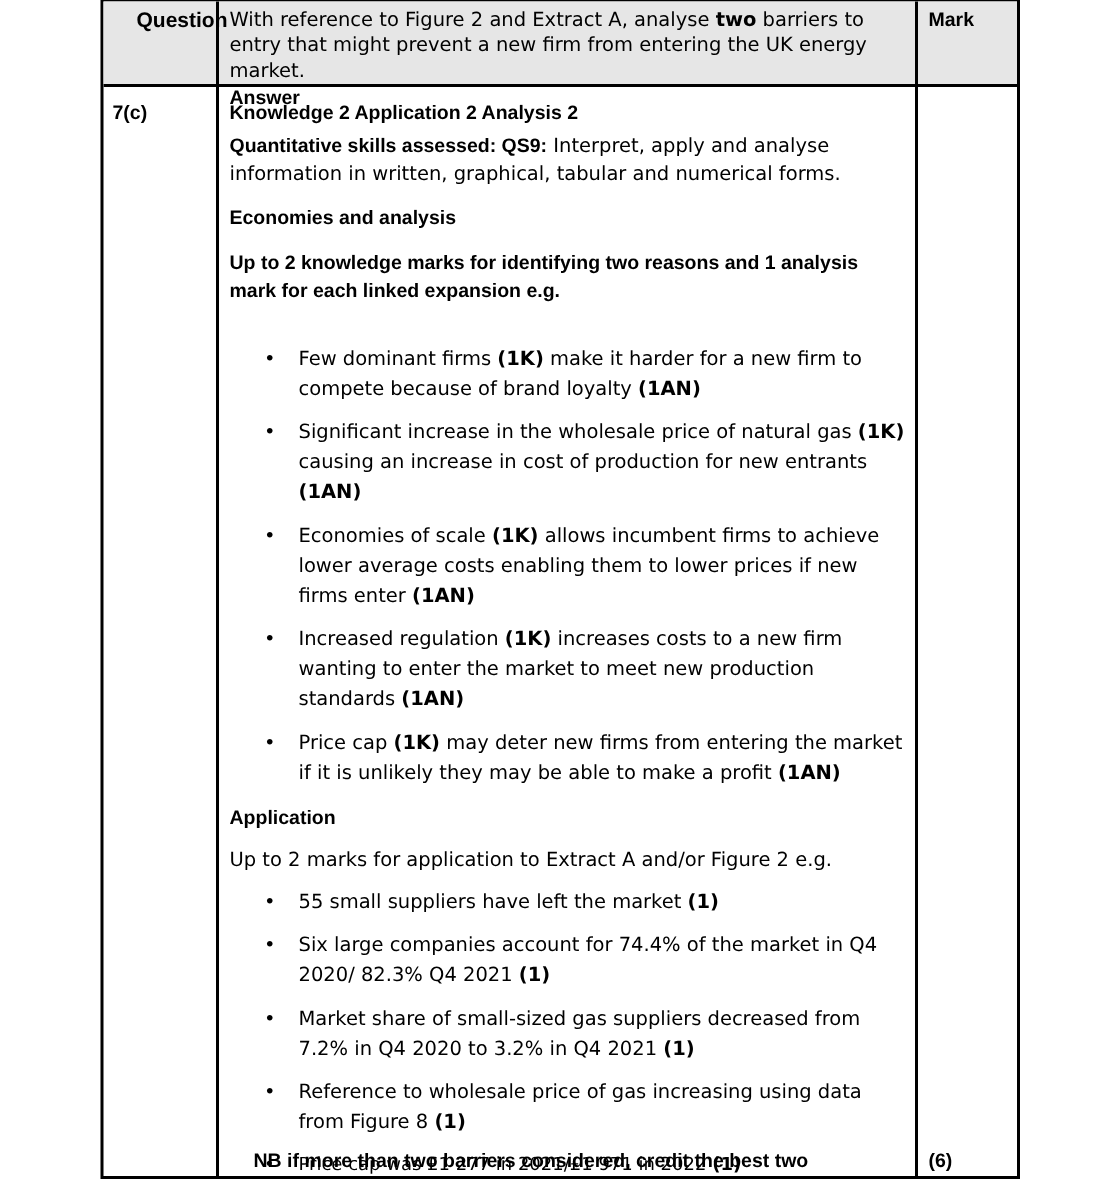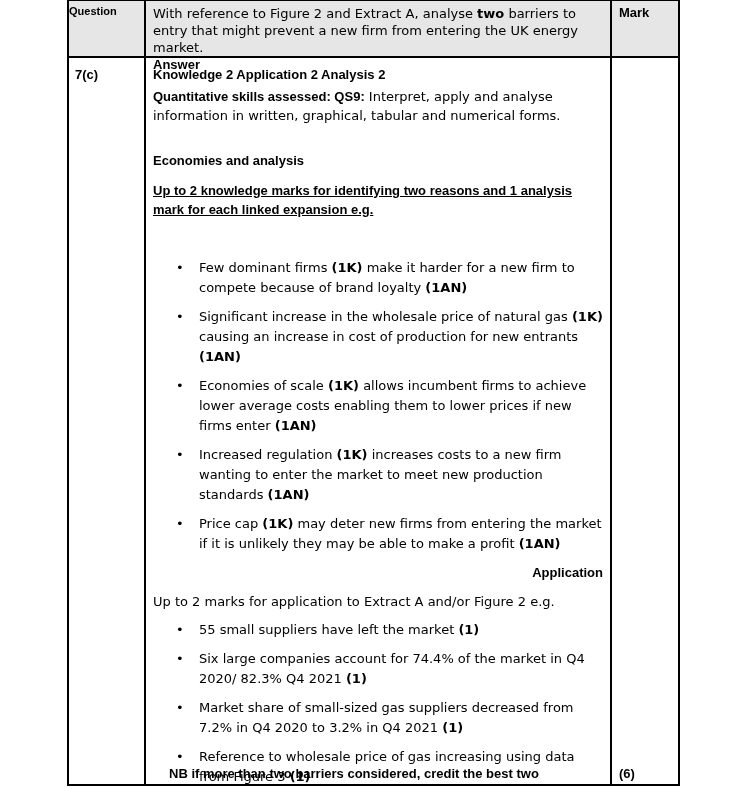--- a/index.html
+++ b/index.html
@@ -5,21 +5,21 @@
   html, body { margin:0; padding:0; background:#ffffff; }
   body { width:739px; height:787px; position:relative; overflow:hidden; font-family:"DejaVu Sans", sans-serif; color:#000; }
   .tbl { position:absolute; left:67px; top:0; width:613px; height:786px; border:2px solid #000; border-top:1px solid #000; box-sizing:border-box; }
   .hdr { position:absolute; left:0; top:0; width:100%; height:57px; background:#e6e6e6; border-bottom:2px solid #000; box-sizing:border-box; }
   .vline { position:absolute; top:0; bottom:0; width:2px; background:#000; }
   .v1 { left:75px; }
   .v2 { left:541px; }
   .bold { font-family:"Liberation Sans", sans-serif; font-weight:bold; }
   .reg { font-family:"DejaVu Sans", sans-serif; font-size:13px; }
   .abs { position:absolute; }
-  .hq { left:0; top:4px; font-size:11px; }
+  .hq { left:22px; top:4px; font-size:14px; }
   .htext { left:84px; top:4px; width:450px; font-size:13px; line-height:17px; }
   .hmark { left:550px; top:4px; font-size:13px; }
   .qnum { left:6px; top:66px; font-size:13px;text-align:right; }
   .main { left:84px; top:64px; width:450px; font-size:13px; line-height:19px; }
   p { margin:0; }
   ul { list-style:none; margin:0; padding:0; }
   li { position:relative; padding-left:46px; line-height:20px; }
   li .dot { position:absolute; left:23px; top:0; }
   .mark6 { left:550px; top:765px; font-size:13px; }
 </style>
@@ -35,39 +35,39 @@
   <div class="abs htext reg">
     <span>With reference to Figure 2 and Extract A, analyse </span><b>two</b><span> barriers to entry that might prevent a new firm from entering the UK energy market.</span><br>
     <span class="bold">Answer</span>
   </div>
   <div class="abs hmark bold">Mark</div>
 
   <div class="abs qnum bold">7(c)</div>
 
   <div class="abs main">
     <p class="bold" style="margin-bottom:3px;">Knowledge 2 Application 2 Analysis 2</p>
-    <p style="margin-bottom:26px;"><span class="bold">Quantitative skills assessed: QS9:</span><span> Interpret, apply and analyse information in written, graphical, tabular and numerical forms.</span></p>
+    <p style="margin-bottom:9px;"><span class="bold">Quantitative skills assessed: QS9:</span><span> Interpret, apply and analyse information in written, graphical, tabular and numerical forms.</span></p>
     <p class="bold" style="margin-bottom:11px;">Economies and analysis</p>
-    <p class="bold" style="margin-bottom:39px;text-decoration:underline;">Up to 2 knowledge marks for identifying two reasons and 1 analysis mark for each linked expansion e.g.</p>
+    <p class="bold" style="margin-bottom:27px;">Up to 2 knowledge marks for identifying two reasons and 1 analysis mark for each linked expansion e.g.</p>
 
     <ul>
       <li style="margin-bottom:9px;"><span class="dot">•</span><span>Few dominant firms </span><b>(1K)</b><span> make it harder for a new firm to compete because of brand loyalty </span><b>(1AN)</b></li>
       <li style="margin-bottom:9px;"><span class="dot">•</span><span>Significant increase in the wholesale price of natural gas </span><b>(1K)</b><span> causing an increase in cost of production for new entrants </span><b>(1AN)</b></li>
       <li style="margin-bottom:9px;"><span class="dot">•</span><span>Economies of scale </span><b>(1K)</b><span> allows incumbent firms to achieve lower average costs enabling them to lower prices if new firms enter </span><b>(1AN)</b></li>
       <li style="margin-bottom:9px;"><span class="dot">•</span><span>Increased regulation </span><b>(1K)</b><span> increases costs to a new firm wanting to enter the market to meet new production standards </span><b>(1AN)</b></li>
       <li style="margin-bottom:9px;"><span class="dot">•</span><span>Price cap </span><b>(1K)</b><span> may deter new firms from entering the market if it is unlikely they may be able to make a profit </span><b>(1AN)</b></li>
     </ul>
 
-    <p class="bold" style="margin-top:2px; margin-bottom:10px;text-align:right;">Application</p>
+    <p class="bold" style="margin-top:2px; margin-bottom:10px;">Application</p>
     <p style="margin-bottom:9px;">Up to 2 marks for application to Extract A and/or Figure 2 e.g.</p>
 
     <ul>
       <li style="margin-bottom:9px;"><span class="dot">•</span><span>55 small suppliers have left the market </span><b>(1)</b></li>
       <li style="margin-bottom:9px;"><span class="dot">•</span><span>Six large companies account for 74.4% of the market in Q4 2020/ 82.3% Q4 2021 </span><b>(1)</b></li>
       <li style="margin-bottom:9px;"><span class="dot">•</span><span>Market share of small-sized gas suppliers decreased from 7.2% in Q4 2020 to 3.2% in Q4 2021 </span><b>(1)</b></li>
-      <li style="margin-bottom:9px;"><span class="dot">•</span><span>Reference to wholesale price of gas increasing using data from Figure 3 </span><b>(1)</b></li>
+      <li style="margin-bottom:9px;"><span class="dot">•</span><span>Reference to wholesale price of gas increasing using data from Figure 8 </span><b>(1)</b></li>
       <li style="font-size:12px; line-height:16px;"><span class="dot">•</span><span>Price cap was £1 277 in 2021/£1 971 in 2022 </span><b>(1)</b></li>
     </ul>
   </div>
 
   <div class="abs bold" style="left:84px; top:765px; font-size:13px; white-space:nowrap;padding-left:16px;">NB if more than two barriers considered, credit the best two</div>
   <div class="abs mark6 bold">(6)</div>
 </div>
 
 </body></html>

